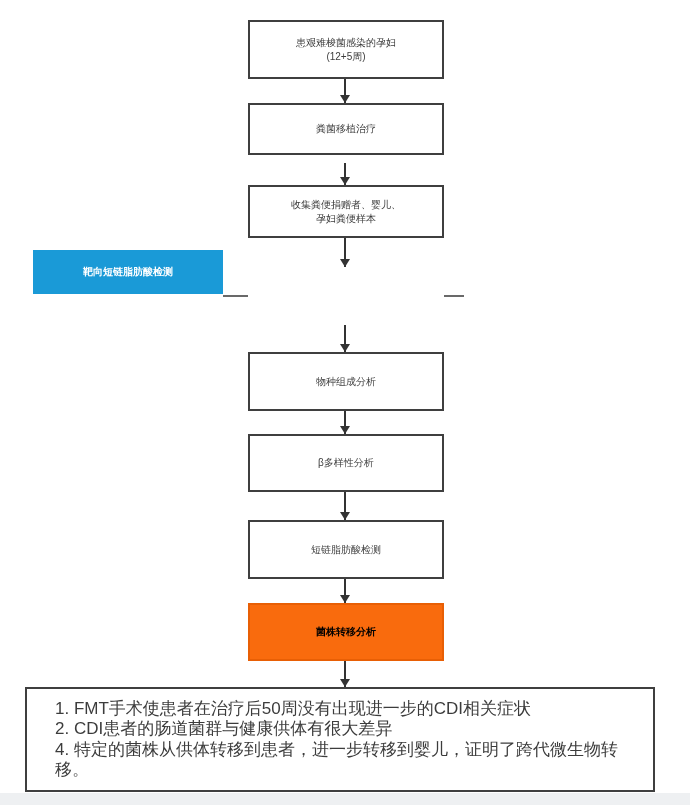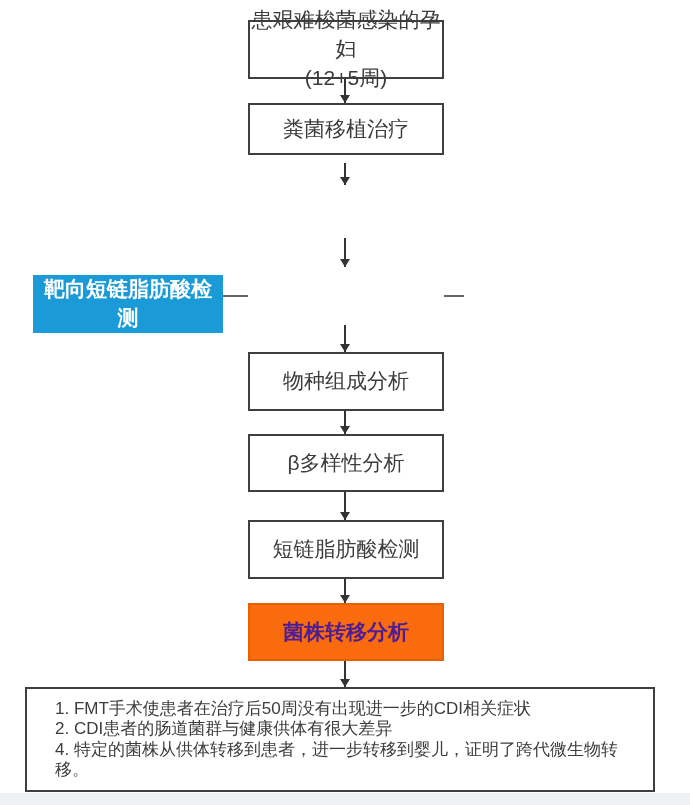--- a/index.html
+++ b/index.html
@@ -9,47 +9,47 @@
     background:#ffffff;
     font-family:"Liberation Sans","DejaVu Sans",sans-serif;
     overflow:hidden;
   }
   .box{
     position:absolute;
     box-sizing:border-box;
     background:#ffffff;
     border:2px solid #3f3f3f;
     color:#3c3c3c;
-    font-size:21px;
+    font-size:10px;
     line-height:1.38;
     display:flex;
     flex-direction:column;
     align-items:center;
     justify-content:center;
     text-align:center;
   }
   .box span{display:block;}
   .box.blue{
     background:#1a9ad7;
     border-color:#1a9ad7;
     color:#ffffff;
     font-weight:bold;
   }
   .box.orange{
     background:#f96b0d;
     border-color:#e85f05;
-    color:#4c1d95;
+    color:#000000;
     font-weight:bold;
   }
   
   .col-c{left:248px;width:196px;}
   .b-patient{top:20px;height:59px;}
   .b-fmt{top:103px;height:52px;}
   .b-collect{top:185px;height:53px;}
-  .b-row{top:275px;height:58px;}
+  .b-row{top:250px;height:44px;}
   .b-left{left:33px;width:190px;}
   .b-right{left:464px;width:194px;top:266px;height:59px;}
   .b-species{top:352px;height:59px;}
   .b-beta{top:434px;height:58px;}
   .b-scfa{top:520px;height:59px;text-align:right;}
   .b-strain{top:603px;height:58px;}
   .b-conclusions{
     left:25px;width:630px;top:687px;height:105px;
     align-items:flex-start;
     text-align:left;
@@ -110,20 +110,24 @@
   </div>
 
   <div class="varrow a1"></div>
 
   <div class="box col-c b-fmt">
     <span>粪菌移植治疗</span>
   </div>
 
   <div class="varrow a2"></div>
 
+  <div class="box col-c b-collect">
+    <span>收集粪便捐赠者、婴儿、</span>
+    <span>孕妇粪便样本</span>
+  </div>
 
   <div class="varrow a3"></div>
 
   <div class="box blue b-left b-row">
     <span>靶向短链脂肪酸检测</span>
   </div>
 
   <div class="hconn hc-left"></div>
 
 

